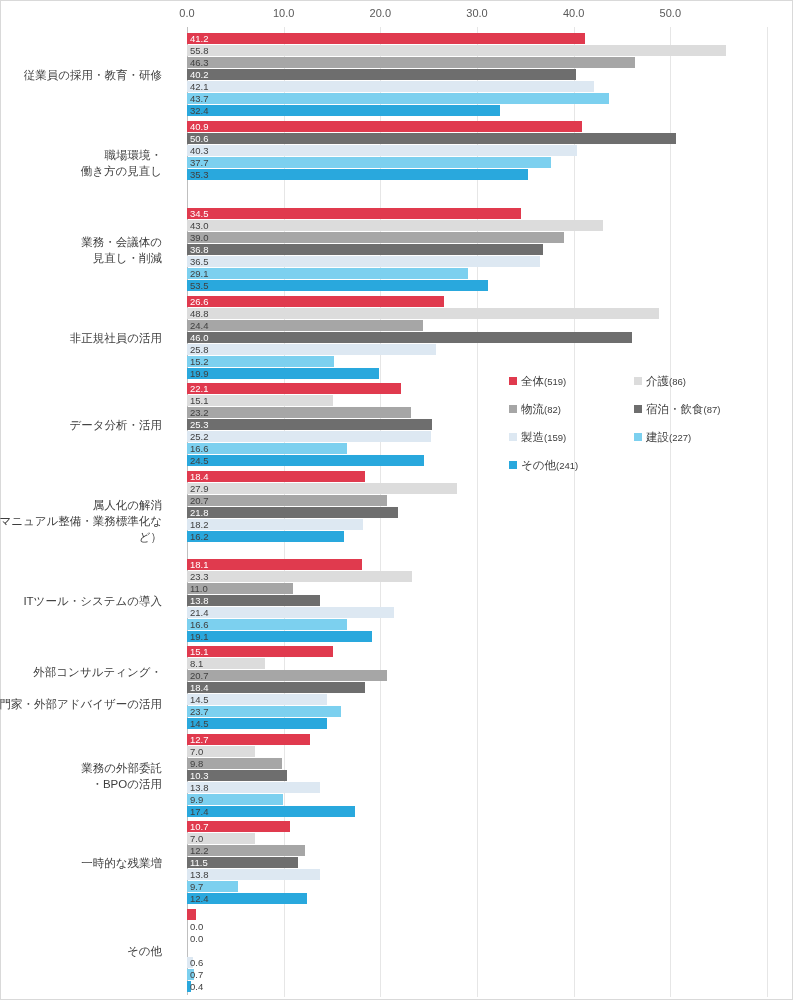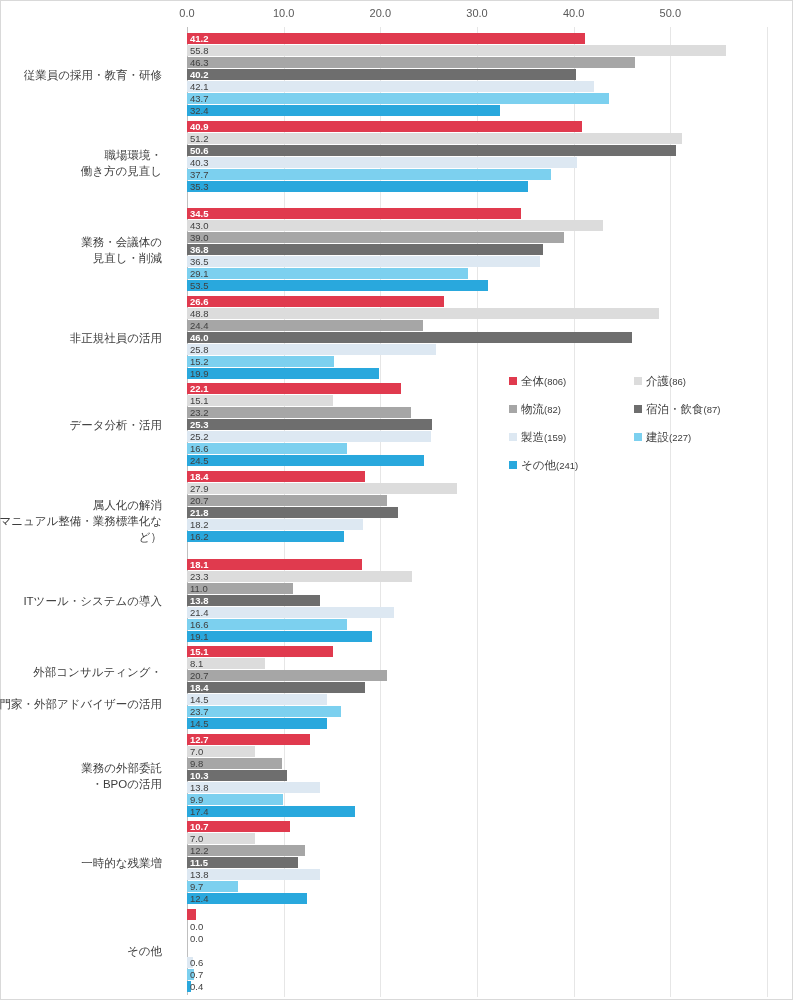--- a/index.html
+++ b/index.html
@@ -80,21 +80,20 @@
     top: 0px;
     height: 11px;
     line-height: 11px;
     font-size: 9.5px;
     color: #404040;
     white-space: nowrap;
     z-index: 3;
   }
   .bar-value.on-dark {
     color: #ffffff;
-    font-weight: bold;
   }
   
   .cat-label {
     position: absolute;
     right: 605px;
     width: 176px;
     text-align: right;
     font-size: 11.5px;
     line-height: 16px;
     color: #3d3d3d;
@@ -183,24 +182,20 @@
         </div>
       </div>
       <div class="group" style="top: 93.6px;">
         <div class="cat-label" style="top: 26px;">職場環境・
 働き方の見直し</div>
         <div class="bar-row">
           <div class="bar" style="width: 395.367px; background: rgb(224, 58, 78);"></div>
           <div class="bar-value on-dark">40.9</div>
         </div>
         <div class="bar-row">
-          <div class="bar" style="width: 494.933px; background: rgb(220, 220, 220);"></div>
-          <div class="bar-value">51.2</div>
-        </div>
-        <div class="bar-row">
           <div class="bar" style="width: 489.133px; background: rgb(110, 110, 110);"></div>
           <div class="bar-value on-dark">50.6</div>
         </div>
         <div class="bar-row">
           <div class="bar" style="width: 389.567px; background: rgb(221, 232, 242);"></div>
           <div class="bar-value">40.3</div>
         </div>
         <div class="bar-row">
           <div class="bar" style="width: 364.433px; background: rgb(124, 208, 239);"></div>
           <div class="bar-value">37.7</div>
@@ -489,21 +484,21 @@
           <div class="bar" style="width: 3.86667px; background: rgb(41, 168, 221);"></div>
           <div class="bar-value">0.4</div>
         </div>
       </div>
     </div>
 
   <div class="legend" id="legend">
       <div class="legend-item">
         <span class="legend-swatch" style="background: rgb(224, 58, 78);"></span>
         <span>全体</span>
-        <span class="legend-count">(806)</span>
+        <span class="legend-count">(519)</span>
       </div>
       <div class="legend-item">
         <span class="legend-swatch" style="background: rgb(220, 220, 220);"></span>
         <span>介護</span>
         <span class="legend-count">(86)</span>
       </div>
       <div class="legend-item">
         <span class="legend-swatch" style="background: rgb(166, 166, 166);"></span>
         <span>物流</span>
         <span class="legend-count">(82)</span>

